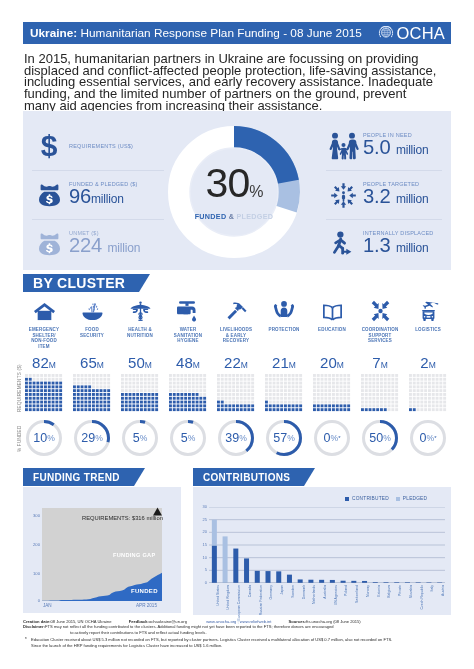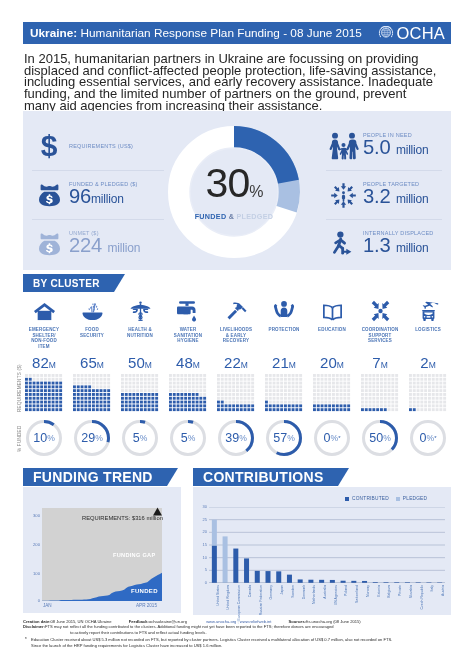--- a/index.html
+++ b/index.html
@@ -35,21 +35,21 @@
 .donut{position:absolute;left:0px;top:0px;width:132px;height:132px;}
 .donut-ctr{position:absolute;left:0;top:0;width:132px;height:132px;display:flex;flex-direction:column;align-items:center;justify-content:center;}
 .dpct{font-size:41px;color:#272727;line-height:38px;font-weight:300;letter-spacing:-1px;}
 .dpct .pc{font-size:16px;color:#3b3b3b;}
 .dlbl{font-size:7.2px;font-weight:bold;letter-spacing:.3px;margin-top:1px;}
 .dlbl .f{color:#2e63b0;} .dlbl .a{color:#6b7fa8;} .dlbl .p{color:#c3cfe4;}
 
 
 .cl-title{position:absolute;left:23px;top:274px;height:18px;}
 .band{position:relative;height:18px;background:#2e63b0;display:flex;align-items:center;padding-left:10px;padding-right:14px;}
-.band span{color:#fff;font-size:10px;font-weight:bold;letter-spacing:.3px;}
+.band span{color:#fff;font-size:14px;font-weight:bold;letter-spacing:.3px;}
 .band:after{content:"";position:absolute;right:-11px;top:0;width:0;height:0;border-left:11px solid #2e63b0;border-bottom:18px solid transparent;}
 
 .clusters{position:absolute;left:20px;top:296px;width:432px;}
 .cl-row{display:flex;justify-content:flex-end;}
 .cl-row.icons{height:31px;}
 .cl-row.reqs{margin-top:28px;}
 .cl-col{width:48px;position:relative;}
 .cl-ico{height:26px;display:flex;align-items:flex-end;justify-content:center;}
 .cl-name{position:absolute;left:0;top:31px;width:48px;font-size:4.5px;color:#4a74b6;text-align:center;line-height:5.7px;letter-spacing:.15px;font-weight:bold;}
 .cl-req{text-align:center;font-size:15px;color:#2d5cab;line-height:16px;font-weight:400;height:17px;}
@@ -58,21 +58,21 @@
 .cl-pct{height:38px;display:flex;align-items:center;justify-content:center;margin-top:7px;}
 .pdonut{position:relative;width:36px;height:36px;}
 .pdonut .ptxt{position:absolute;left:0;top:0;width:36px;height:36px;display:flex;align-items:center;justify-content:center;font-size:12.5px;color:#2d5cab;}
 .pdonut .ptxt .ps{font-size:8.6px;color:#6a8ec9;}
 .pdonut .ptxt .st{font-size:6px;vertical-align:super;color:#2d5cab;}
 
 .axlabel{position:absolute;font-size:4.6px;color:#888888;letter-spacing:.25px;transform:rotate(-90deg);transform-origin:left top;white-space:nowrap;}
 
 
 .lc-band{position:absolute;height:18px;background:#2e63b0;display:flex;align-items:center;padding-left:10px;padding-right:14px;}
-.lc-band span{color:#fff;font-size:14px;font-weight:bold;letter-spacing:.3px;}
+.lc-band span{color:#fff;font-size:10px;font-weight:bold;letter-spacing:.3px;}
 .lc-band:after{content:"";position:absolute;right:-11px;top:0;width:0;height:0;border-left:11px solid #2e63b0;border-bottom:18px solid transparent;}
 .ft-panel{position:absolute;left:23px;top:487px;width:158px;height:126px;background:#e4e9f5;}
 .ctr-panel{position:absolute;left:193px;top:487px;width:258px;height:128px;background:#e4e9f5;}
 .ft-plot{position:absolute;left:19px;top:21px;width:120px;height:93px;background:#d0d0d0;overflow:hidden;}
 .ft-ytick{position:absolute;left:27px;width:13px;text-align:right;font-size:4.2px;color:#5a7cb8;line-height:4px;}
 .ft-xlab{position:absolute;font-size:4.6px;color:#5a7cb8;}
 .ft-reqlabel{position:absolute;font-size:5.8px;color:#2a2a2a;white-space:nowrap;}
 .ft-gap{position:absolute;font-size:5.6px;color:#fff;font-weight:bold;letter-spacing:.3px;}
 .ft-funded{position:absolute;font-size:6px;color:#fff;font-weight:bold;letter-spacing:.3px;}
 .legend{position:absolute;display:flex;align-items:center;gap:3px;font-size:4.8px;color:#3a5f9e;letter-spacing:.2px;}

